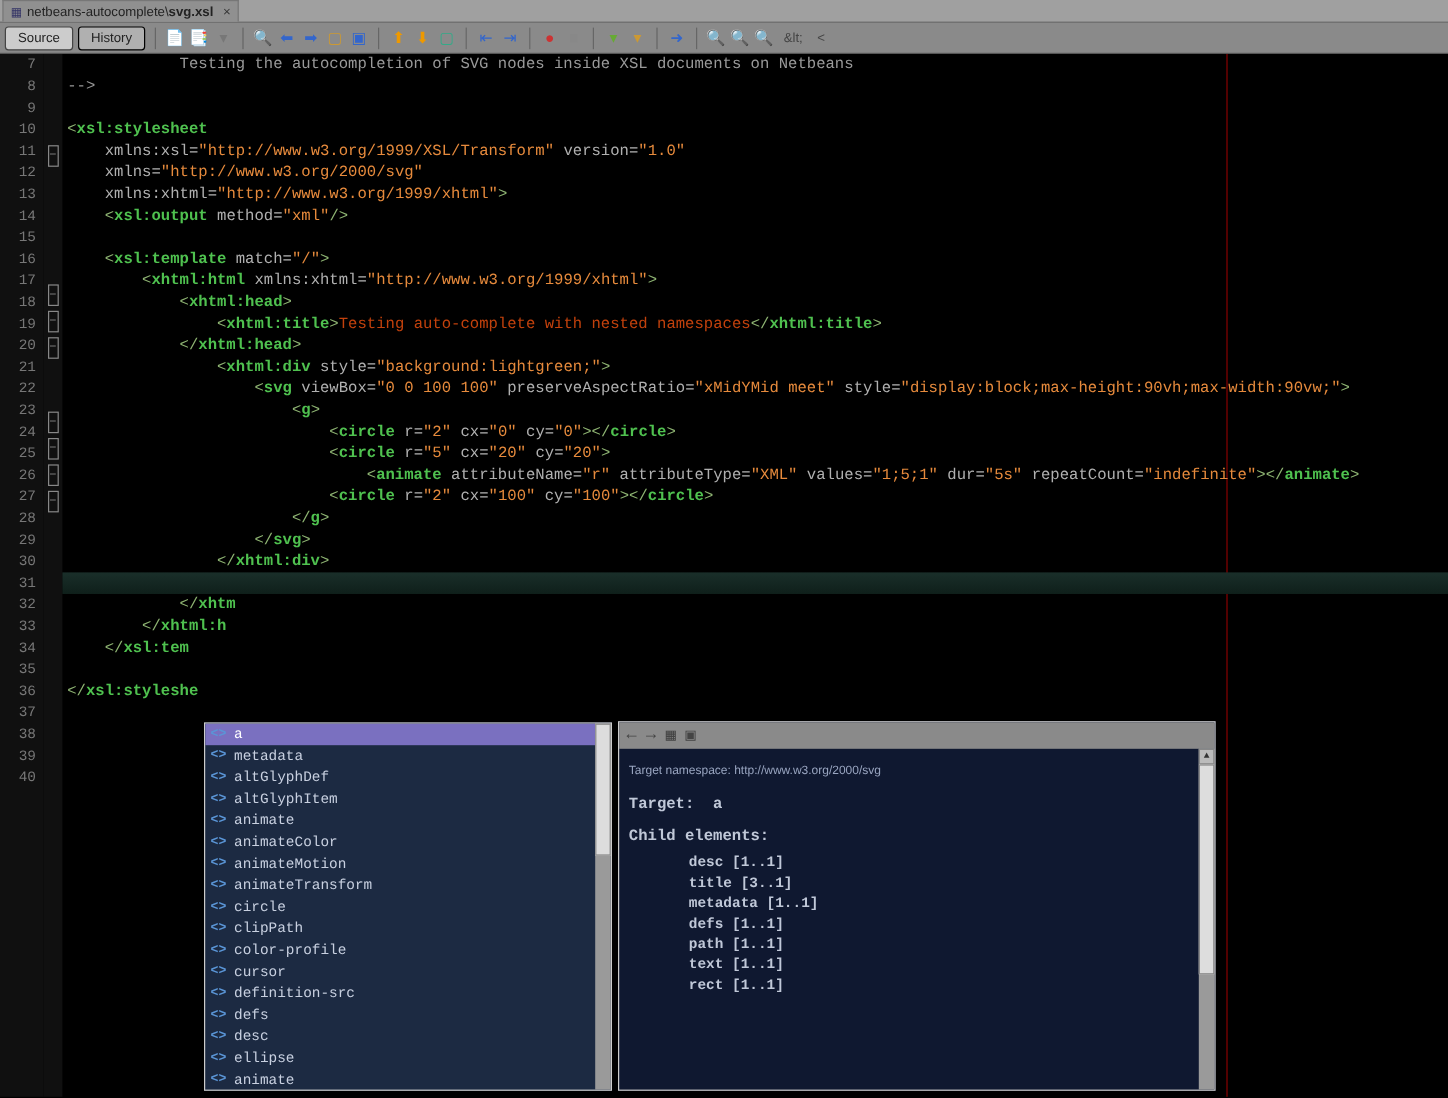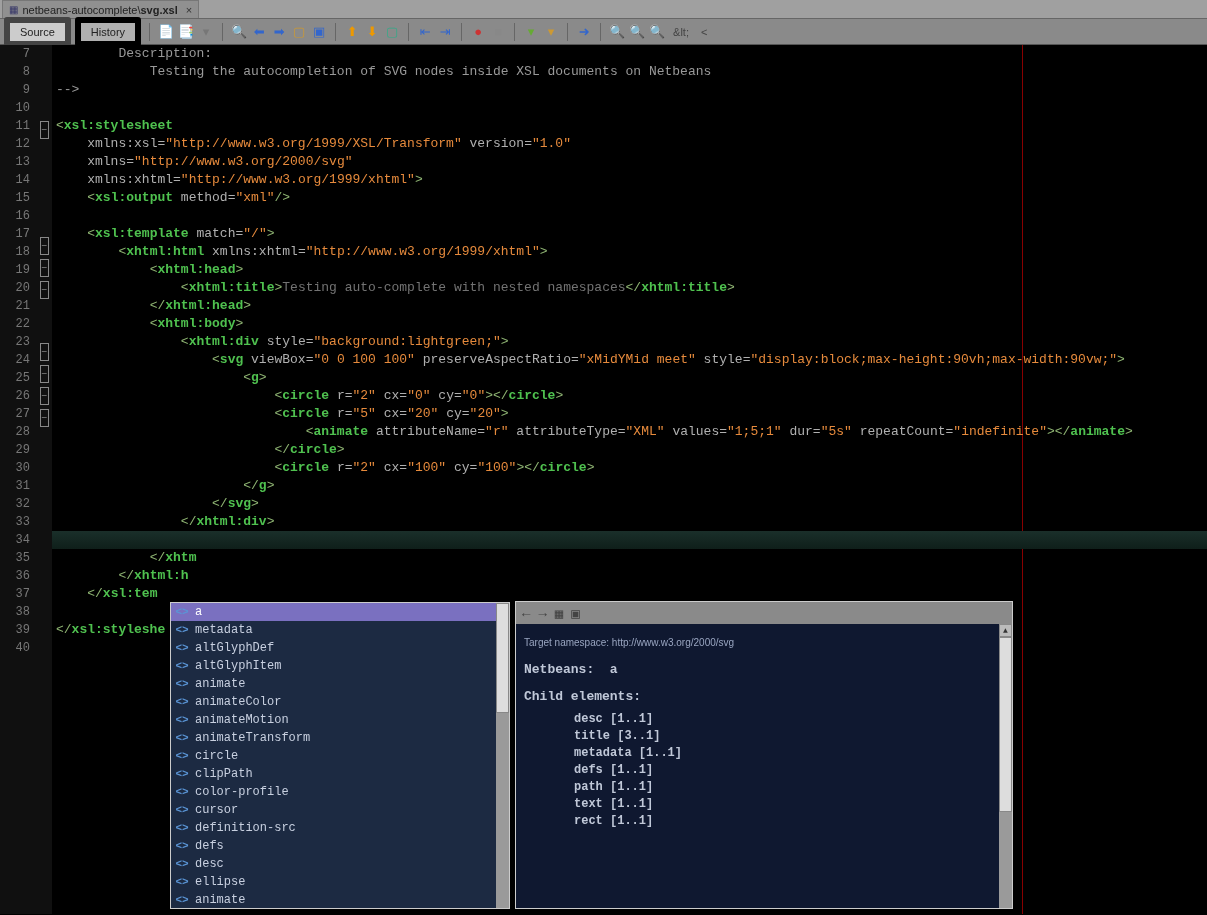--- a/index.html
+++ b/index.html
@@ -4,21 +4,21 @@
 <style>
 * { margin:0; padding:0; box-sizing:border-box; }
 body { background:#000; font-family:"Courier New",monospace; font-size:13px; width:1207px; height:915px; overflow:hidden; color:#ccc; }
 
 .tabbar { height:19px; background:#a0a0a0; display:flex; align-items:flex-end; border-bottom:1px solid #666; }
 .tab { display:flex; align-items:center; height:18px; background:#909090; padding:0 6px; gap:4px; border:1px solid #777; border-bottom:none; font-family:sans-serif; font-size:11px; color:#222; margin-left:2px; }
 .tab-icon { font-size:10px; color:#336; }
 .tab .x { font-family:sans-serif; font-size:11px; color:#333; cursor:pointer; margin-left:4px;}
 
 .toolbar { height:26px; background:#8a8a8a; display:flex; align-items:center; gap:4px; padding:0 4px; border-bottom:1px solid #555; font-family:sans-serif; font-size:11px; }
-.tbbtn { padding:3px 10px; border:6px solid #000000; border-radius:3px; background:#b0b0b0; color:#222; cursor:pointer;}
+.tbbtn { padding:3px 10px; border:1px solid #000000; border-radius:3px; background:#b0b0b0; color:#222; cursor:pointer;}
 .tbbtn.active{ background:#ccc; border-color:#444;}
 .sep{ width:1px; height:18px; background:#666; margin:0 4px;}
 .icon{ width:16px; height:16px; display:flex; align-items:center; justify-content:center; cursor:pointer; font-size:13px;}
 .tlabel{ color:#444; margin:0 4px;}
 
 .editor { display:flex; height:869px; background:#000; position:relative;}
 .gutter { width:36px; background:#101010; text-align:right; padding-right:6px; color:#777; font-size:12px; line-height:18px; padding-top:0;}
 .gutter div{ height:18px;}
 .foldcol { width:16px; background:#101010; padding-top:0;}
 .foldcol div{ height:18px; text-align:center; color:#888; font-size:10px; line-height:18px;}
@@ -27,21 +27,21 @@
 .line { height:18px; line-height:18px; white-space:pre; padding-left:4px;}
 .line.hl { background:linear-gradient(to bottom, #1a2f2a 0%, #0f1f1a 100%);}
 
 .redline{ position:absolute; top:0; bottom:0; left:1022px; width:1px; background:#800;}
 
 .c-bracket{ color:#8fb573;}
 .c-tag{ color:#4fc14f; font-weight:bold;}
 .c-attr{ color:#b0b0b0;}
 .c-str{ color:#e68a3c;}
 .c-comment{ color:#999;}
-.c-text{ color:#737373;margin-top:48px;}
+.c-text{ color:#c2410c;margin-top:48px;}
 
 .popup { position:absolute; left:170px; top:557px; width:340px; height:307px; background:#1c2a42; border:1px solid #ccc; display:flex;}
 .popup-list{ flex:1; overflow:hidden;}
 .popup-item{ height:18px; display:flex; align-items:center; gap:6px; padding:0 4px; color:#c8d0e0; font-size:12px;}
 .popup-item .pi{ color:#5a95d6; font-weight:bold; font-size:11px; width:14px; text-align:center;}
 .popup-item.sel{ background:#7a70c0; color:#fff;}
 .popup-scroll{ width:13px; background:#9a9a9a;}
 .popup-thumb{ background:#ddd; height:110px; margin-top:0; border:1px solid #888;}
 
 .docpanel{ position:absolute; left:515px; top:556px; width:498px; height:308px; background:#0f1830; border:1px solid #ccc;}
@@ -169,43 +169,40 @@
       <div></div>
       <div></div>
       <div></div>
       <div></div>
       <div></div>
       <div></div>
       <div></div>
       <div></div>
  </div>
  <div class="code">
-  <div class="line"><span class="c-comment">        <span>Description:</span></span></div>
   <div class="line"><span class="c-comment">            <span>Testing the autocompletion of SVG nodes inside XSL documents on Netbeans</span></span></div>
   <div class="line"><span class="c-comment"><span>--&gt;</span></span></div>
   <div class="line"></div>
   <div class="line"><span class="c-bracket">&lt;</span><span class="c-tag">xsl:stylesheet</span></div>
   <div class="line">    <span class="c-attr">xmlns:xsl</span><span class="c-attr">=</span><span class="c-str">"http://www.w3.org/1999/XSL/Transform"</span> <span class="c-attr">version</span><span class="c-attr">=</span><span class="c-str">"1.0"</span></div>
   <div class="line">    <span class="c-attr">xmlns</span><span class="c-attr">=</span><span class="c-str">"http://www.w3.org/2000/svg"</span></div>
   <div class="line">    <span class="c-attr">xmlns:xhtml</span><span class="c-attr">=</span><span class="c-str">"http://www.w3.org/1999/xhtml"</span><span class="c-bracket">&gt;</span></div>
   <div class="line">    <span class="c-bracket">&lt;</span><span class="c-tag">xsl:output</span> <span class="c-attr">method</span><span class="c-attr">=</span><span class="c-str">"xml"</span><span class="c-bracket">/&gt;</span></div>
   <div class="line"></div>
   <div class="line">    <span class="c-bracket">&lt;</span><span class="c-tag">xsl:template</span> <span class="c-attr">match</span><span class="c-attr">=</span><span class="c-str">"/"</span><span class="c-bracket">&gt;</span></div>
   <div class="line">        <span class="c-bracket">&lt;</span><span class="c-tag">xhtml:html</span> <span class="c-attr">xmlns:xhtml</span><span class="c-attr">=</span><span class="c-str">"http://www.w3.org/1999/xhtml"</span><span class="c-bracket">&gt;</span></div>
   <div class="line">            <span class="c-bracket">&lt;</span><span class="c-tag">xhtml:head</span><span class="c-bracket">&gt;</span></div>
   <div class="line">                <span class="c-bracket">&lt;</span><span class="c-tag">xhtml:title</span><span class="c-bracket">&gt;</span><span class="c-text">Testing auto-complete with nested namespaces</span><span class="c-bracket">&lt;/</span><span class="c-tag">xhtml:title</span><span class="c-bracket">&gt;</span></div>
   <div class="line">            <span class="c-bracket">&lt;/</span><span class="c-tag">xhtml:head</span><span class="c-bracket">&gt;</span></div>
-  <div class="line">            <span class="c-bracket">&lt;</span><span class="c-tag">xhtml:body</span><span class="c-bracket">&gt;</span></div>
   <div class="line">                <span class="c-bracket">&lt;</span><span class="c-tag">xhtml:div</span> <span class="c-attr">style</span><span class="c-attr">=</span><span class="c-str">"background:lightgreen;"</span><span class="c-bracket">&gt;</span></div>
   <div class="line">                    <span class="c-bracket">&lt;</span><span class="c-tag">svg</span> <span class="c-attr">viewBox</span><span class="c-attr">=</span><span class="c-str">"0 0 100 100"</span> <span class="c-attr">preserveAspectRatio</span><span class="c-attr">=</span><span class="c-str">"xMidYMid meet"</span> <span class="c-attr">style</span><span class="c-attr">=</span><span class="c-str">"display:block;max-height:90vh;max-width:90vw;"</span><span class="c-bracket">&gt;</span></div>
   <div class="line">                        <span class="c-bracket">&lt;</span><span class="c-tag">g</span><span class="c-bracket">&gt;</span></div>
   <div class="line">                            <span class="c-bracket">&lt;</span><span class="c-tag">circle</span> <span class="c-attr">r</span><span class="c-attr">=</span><span class="c-str">"2"</span> <span class="c-attr">cx</span><span class="c-attr">=</span><span class="c-str">"0"</span> <span class="c-attr">cy</span><span class="c-attr">=</span><span class="c-str">"0"</span><span class="c-bracket">&gt;&lt;/</span><span class="c-tag">circle</span><span class="c-bracket">&gt;</span></div>
   <div class="line">                            <span class="c-bracket">&lt;</span><span class="c-tag">circle</span> <span class="c-attr">r</span><span class="c-attr">=</span><span class="c-str">"5"</span> <span class="c-attr">cx</span><span class="c-attr">=</span><span class="c-str">"20"</span> <span class="c-attr">cy</span><span class="c-attr">=</span><span class="c-str">"20"</span><span class="c-bracket">&gt;</span></div>
   <div class="line">                                <span class="c-bracket">&lt;</span><span class="c-tag">animate</span> <span class="c-attr">attributeName</span><span class="c-attr">=</span><span class="c-str">"r"</span> <span class="c-attr">attributeType</span><span class="c-attr">=</span><span class="c-str">"XML"</span> <span class="c-attr">values</span><span class="c-attr">=</span><span class="c-str">"1;5;1"</span> <span class="c-attr">dur</span><span class="c-attr">=</span><span class="c-str">"5s"</span> <span class="c-attr">repeatCount</span><span class="c-attr">=</span><span class="c-str">"indefinite"</span><span class="c-bracket">&gt;&lt;/</span><span class="c-tag">animate</span><span class="c-bracket">&gt;</span></div>
-  <div class="line">                            <span class="c-bracket">&lt;/</span><span class="c-tag">circle</span><span class="c-bracket">&gt;</span></div>
   <div class="line">                            <span class="c-bracket">&lt;</span><span class="c-tag">circle</span> <span class="c-attr">r</span><span class="c-attr">=</span><span class="c-str">"2"</span> <span class="c-attr">cx</span><span class="c-attr">=</span><span class="c-str">"100"</span> <span class="c-attr">cy</span><span class="c-attr">=</span><span class="c-str">"100"</span><span class="c-bracket">&gt;&lt;/</span><span class="c-tag">circle</span><span class="c-bracket">&gt;</span></div>
   <div class="line">                        <span class="c-bracket">&lt;/</span><span class="c-tag">g</span><span class="c-bracket">&gt;</span></div>
   <div class="line">                    <span class="c-bracket">&lt;/</span><span class="c-tag">svg</span><span class="c-bracket">&gt;</span></div>
   <div class="line">                <span class="c-bracket">&lt;/</span><span class="c-tag">xhtml:div</span><span class="c-bracket">&gt;</span></div>
   <div class="line hl">                </div>
   <div class="line">            <span class="c-bracket">&lt;/</span><span class="c-tag">xhtm</span></div>
   <div class="line">        <span class="c-bracket">&lt;/</span><span class="c-tag">xhtml:h</span></div>
   <div class="line">    <span class="c-bracket">&lt;/</span><span class="c-tag">xsl:tem</span></div>
   <div class="line"></div>
   <div class="line"><span class="c-bracket">&lt;/</span><span class="c-tag">xsl:styleshe</span></div>
@@ -290,21 +287,21 @@
 
  <div class="docpanel">
   <div class="docbar">
    <span class="di">←</span>
    <span class="di">→</span>
    <span class="di">▦</span>
    <span class="di">▣</span>
   </div>
   <div class="docbody">
    <div class="ns">Target namespace: http://www.w3.org/2000/svg</div>
-   <h3><span>Netbeans:</span>&nbsp;&nbsp;<span>a</span></h3>
+   <h3><span>Target:</span>&nbsp;&nbsp;<span>a</span></h3>
    <h3>Child elements:</h3>
    <div class="indent"><b>desc [1..1]</b></div>
    <div class="indent"><b>title [3..1]</b></div>
    <div class="indent"><b>metadata [1..1]</b></div>
    <div class="indent"><b>defs [1..1]</b></div>
    <div class="indent"><b>path [1..1]</b></div>
    <div class="indent"><b>text [1..1]</b></div>
    <div class="indent"><b>rect [1..1]</b></div>
   </div>
   <div class="doc-scroll">

